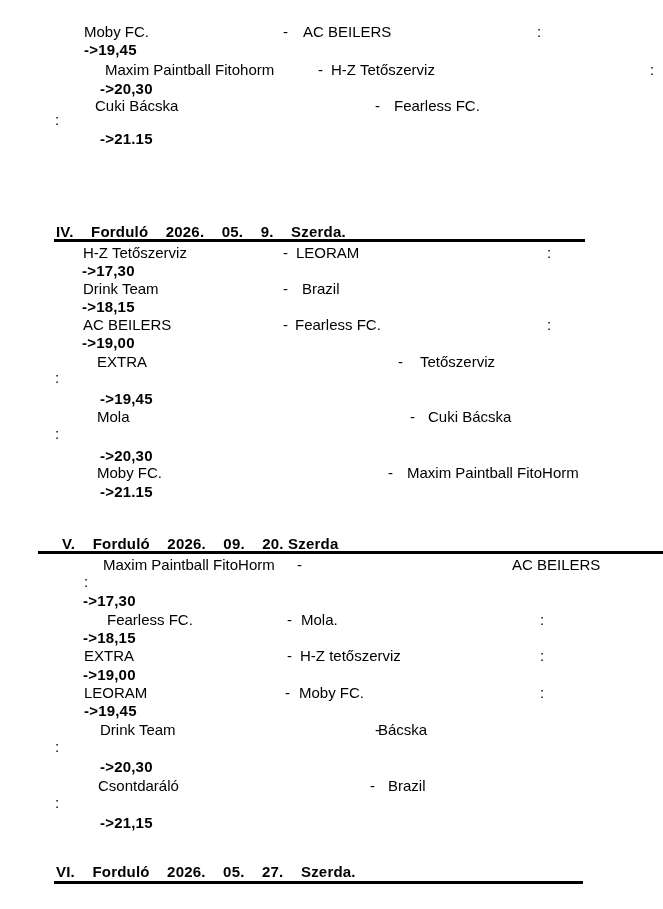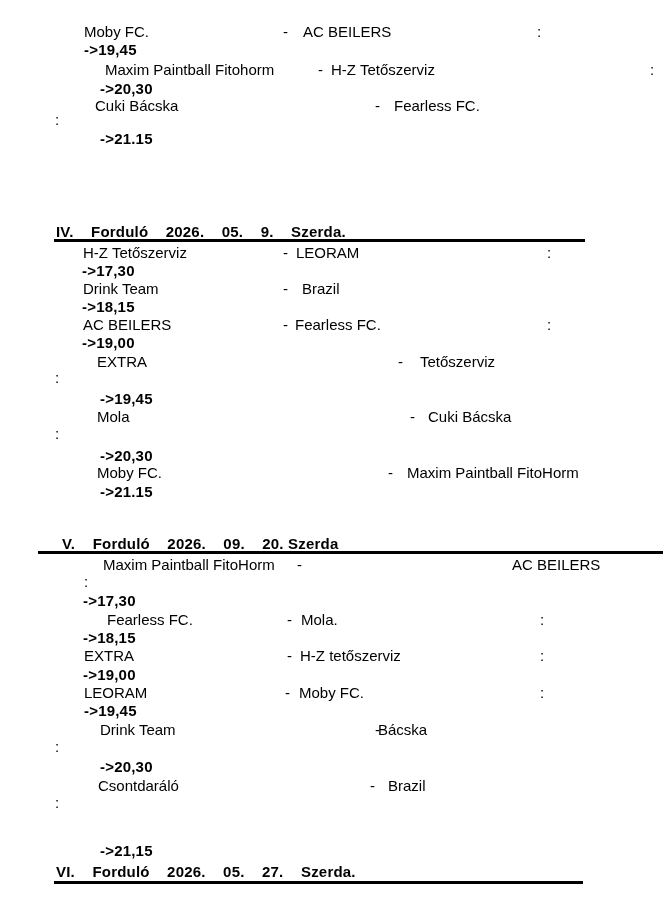--- a/index.html
+++ b/index.html
@@ -72,20 +72,20 @@
         <div class="row" style="top: 628px;"><span class="abs time" style="left: 83px;">-&gt;18,15</span></div>
         <div class="row" style="top: 646px;"><span class="abs" style="left: 84px;">EXTRA</span><span class="abs" style="left: 287px;">-</span><span class="abs" style="left: 300px;">H-Z tetőszerviz</span><span class="abs colon" style="left: 540px;">:</span></div>
         <div class="row" style="top: 665px;"><span class="abs time" style="left: 83px;">-&gt;19,00</span></div>
         <div class="row" style="top: 683px;"><span class="abs" style="left: 84px;">LEORAM</span><span class="abs" style="left: 285px;">-</span><span class="abs" style="left: 299px;">Moby FC.</span><span class="abs colon" style="left: 540px;">:</span></div>
         <div class="row" style="top: 701px;"><span class="abs time" style="left: 84px;">-&gt;19,45</span></div>
         <div class="row" style="top: 720px;"><span class="abs" style="left: 100px;">Drink Team</span><span class="abs" style="left: 375px;">-</span><span class="abs" style="left: 378px;">Bácska</span></div>
         <div class="row" style="top: 737px;"><span class="abs colon" style="left: 55px;">:</span></div>
         <div class="row" style="top: 757px;"><span class="abs time" style="left: 100px;">-&gt;20,30</span></div>
         <div class="row" style="top: 776px;"><span class="abs" style="left: 98px;">Csontdaráló</span><span class="abs" style="left: 370px;">-</span><span class="abs" style="left: 388px;">Brazil</span></div>
         <div class="row" style="top: 793px;"><span class="abs colon" style="left: 55px;">:</span></div>
-        <div class="row" style="top: 813px;"><span class="abs time" style="left: 100px; margin-top: 28px;">-&gt;21,15</span></div>
+        <div class="row" style="top: 813px;"><span class="abs time" style="left: 100px;">-&gt;21,15</span></div>
       </div>
       <div>
         <div class="heading" style="left: 56px; top: 863px;">VI.    Forduló    2026.    05.    27.    Szerda.</div>
         <div class="heading-underline" style="left: 54px; top: 881px; width: 529px;"></div>
       </div>
     </div>
 </div>
 
 </body></html>

